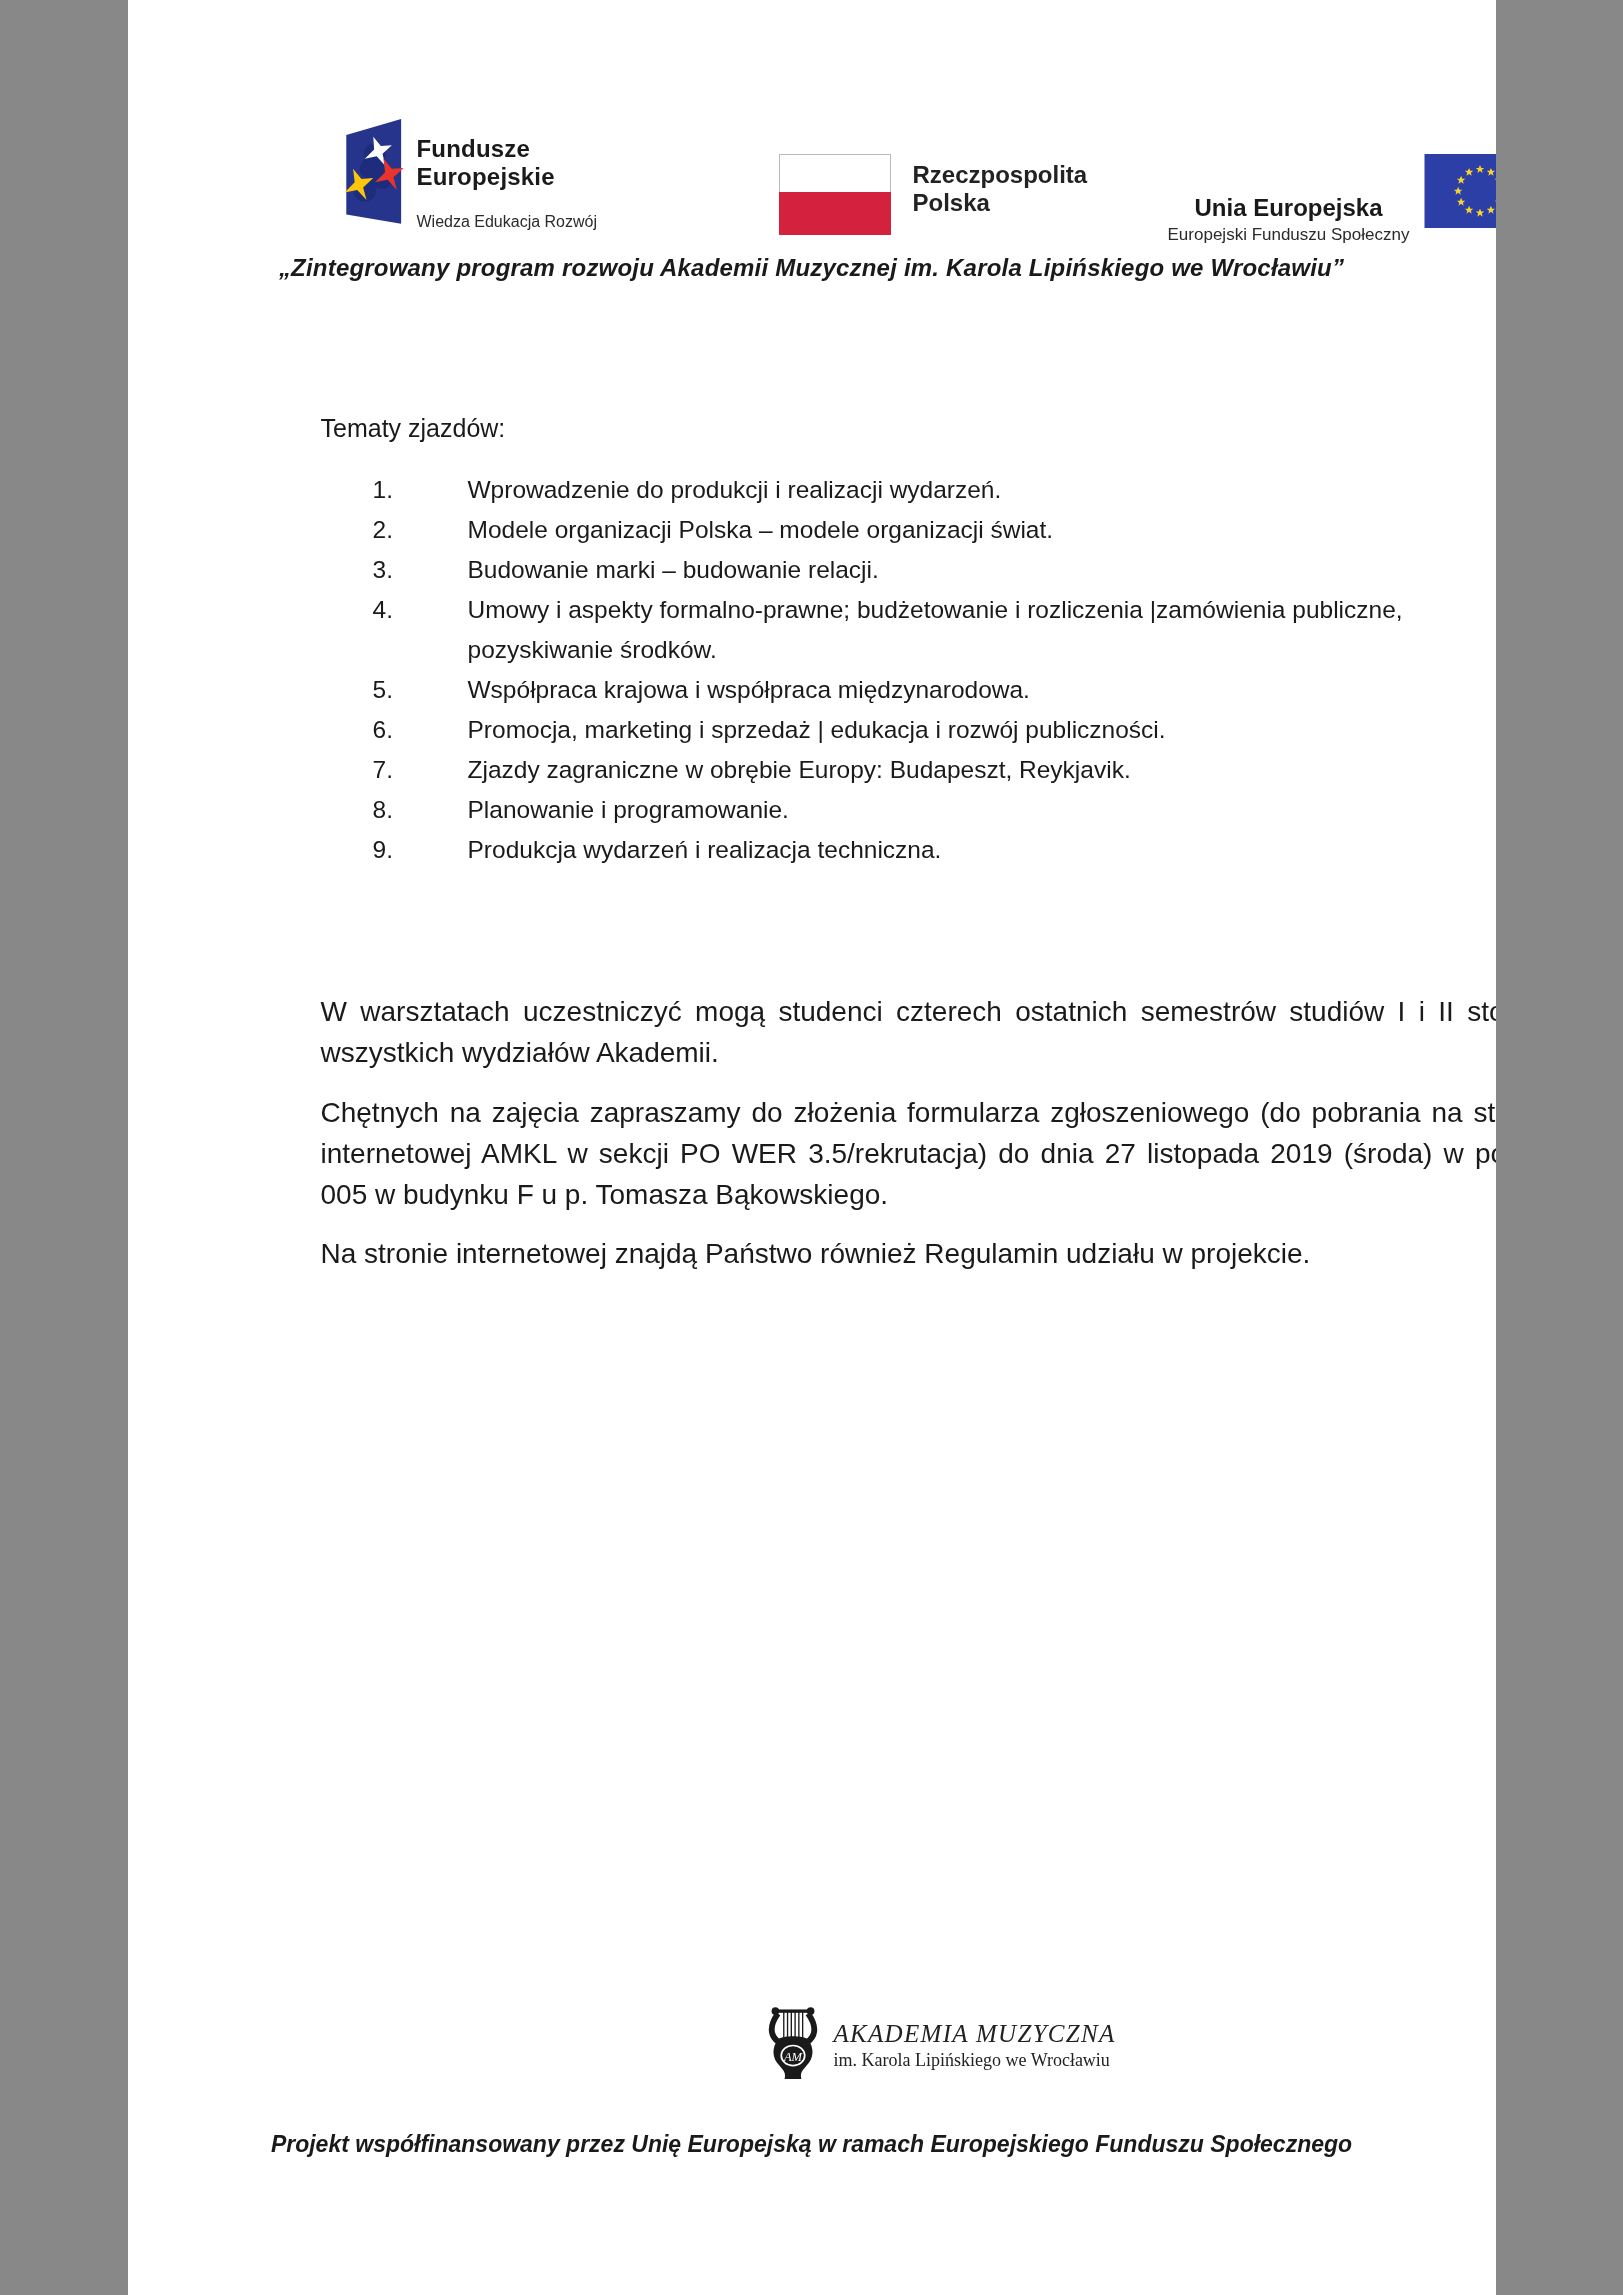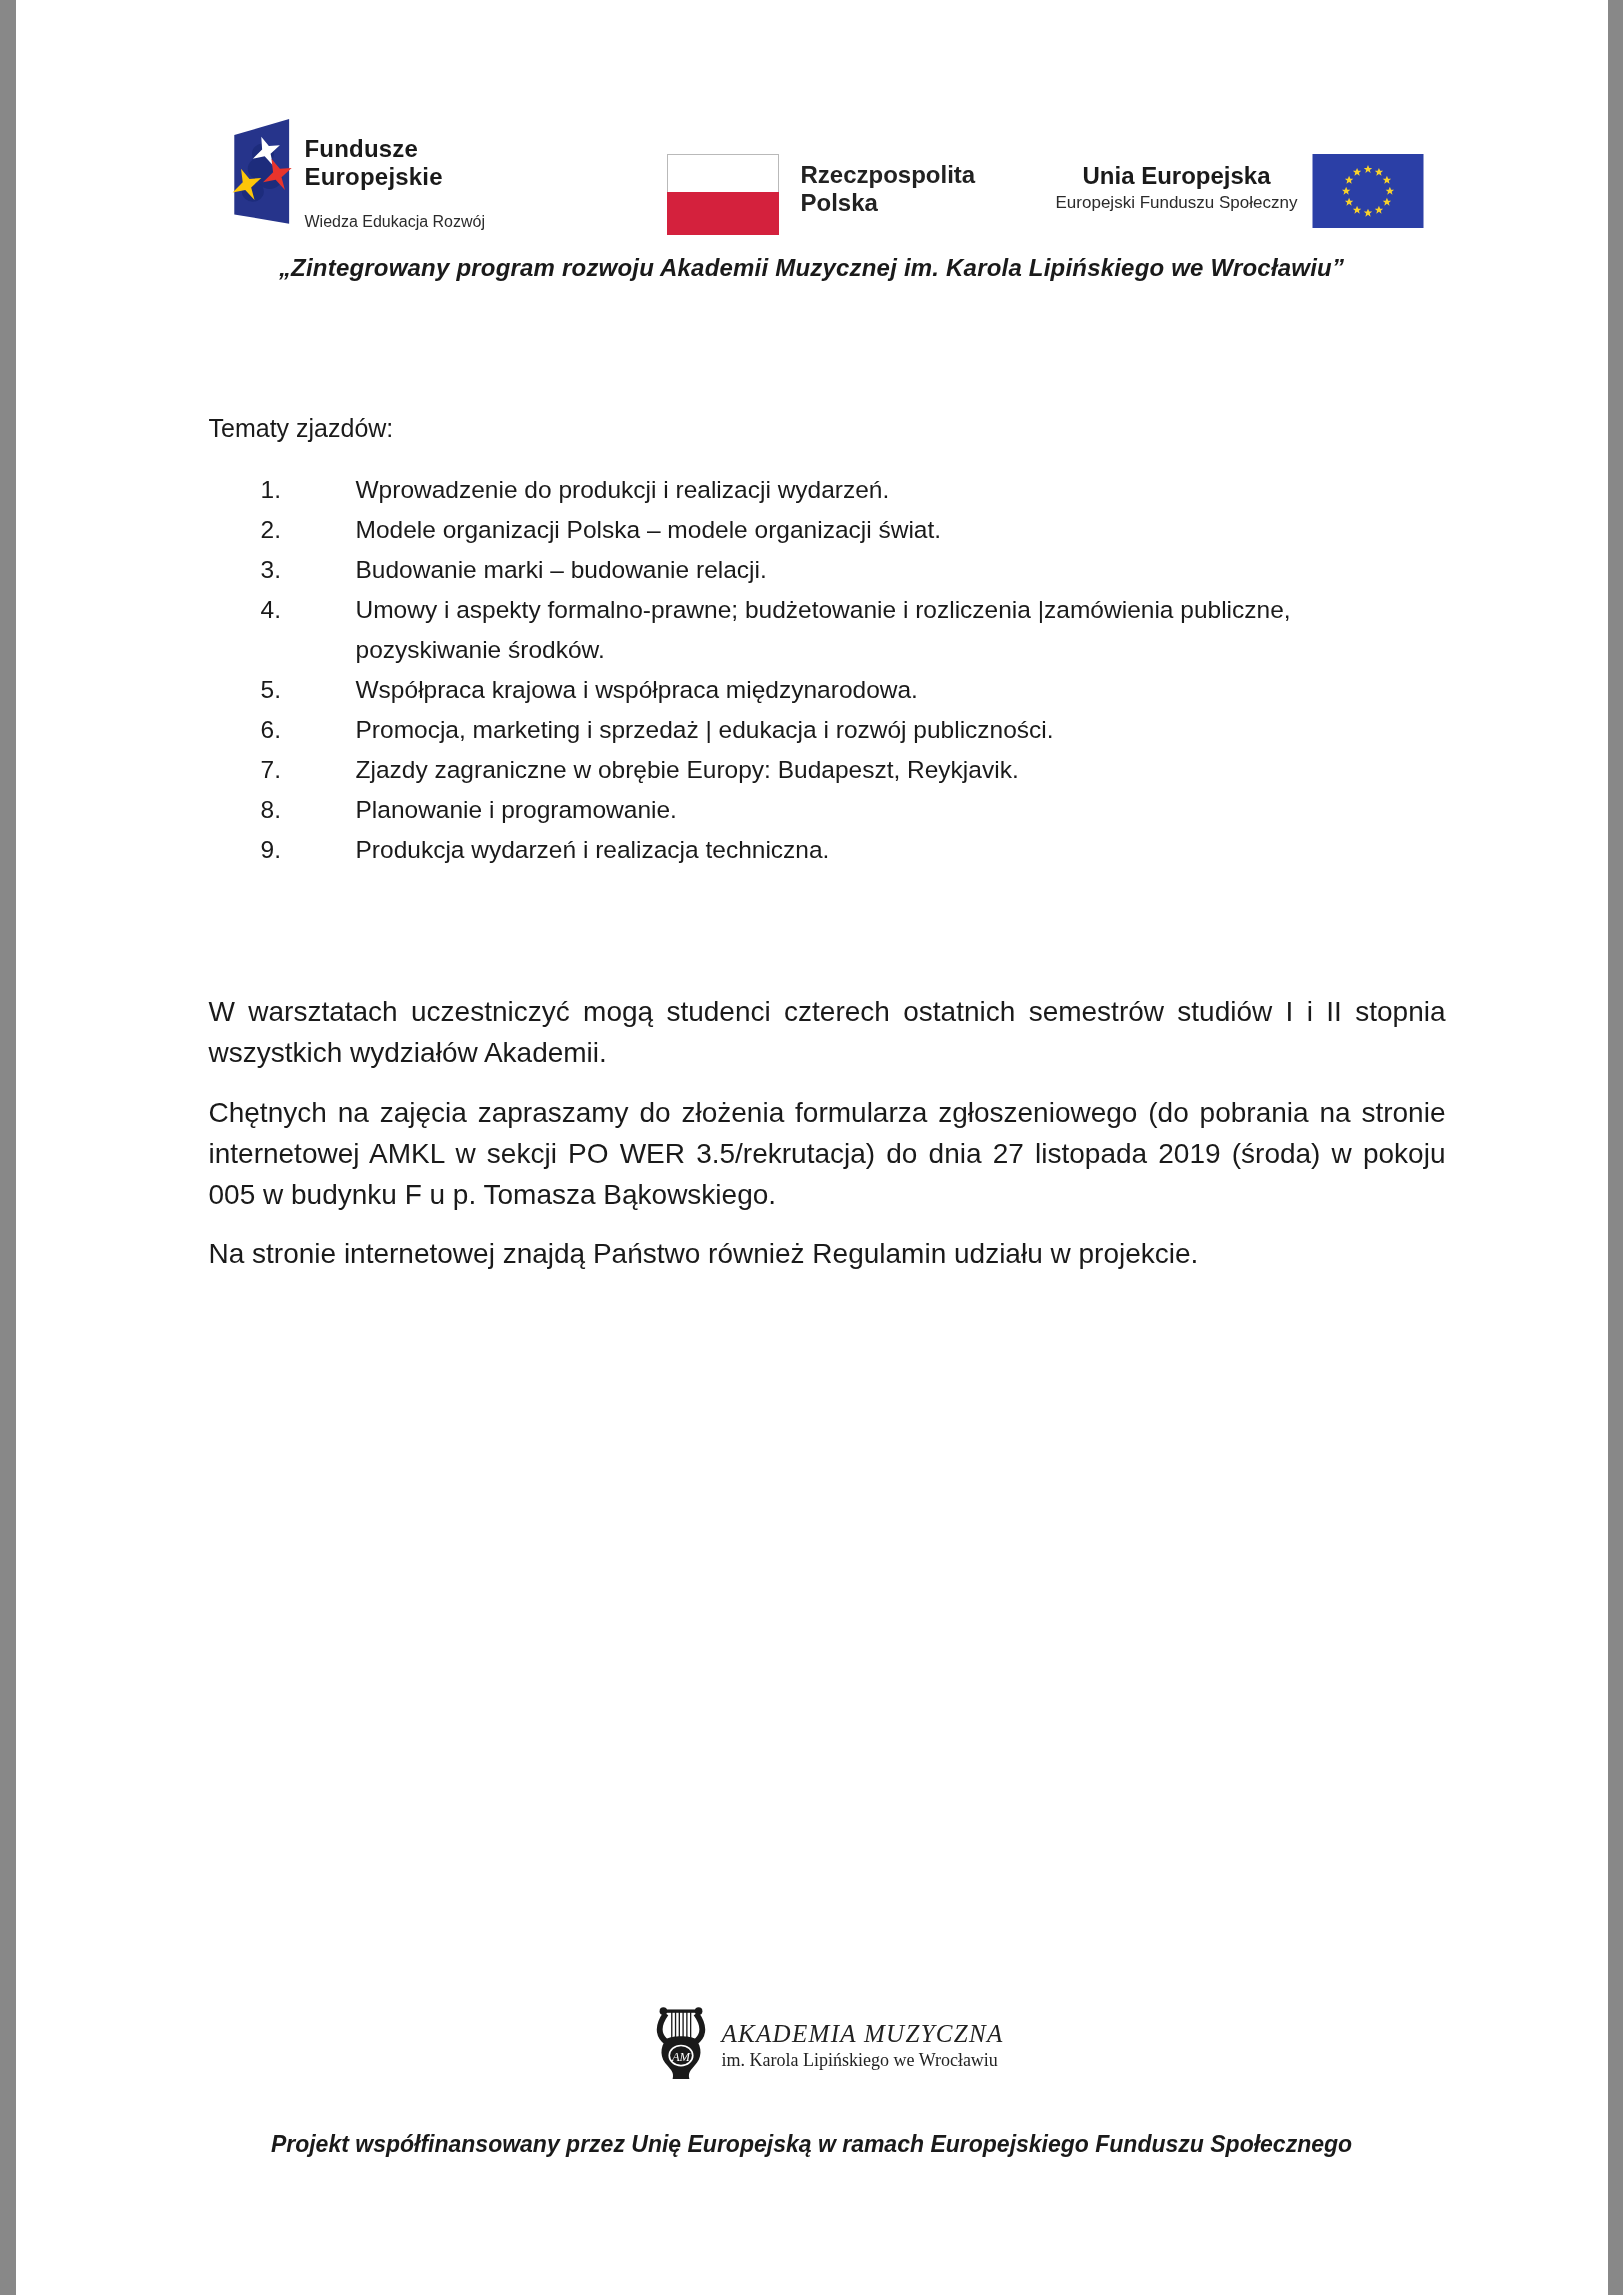--- a/index.html
+++ b/index.html
@@ -1,18 +1,18 @@
 <!DOCTYPE html>
 <html lang="pl" style="--fe-logo-navy: #26348b; --fe-blob-navy: #1d2c7c; --fe-star-red: #e8342c; --fe-star-yellow: #fdc608; --poland-flag-red: #d4213d; --eu-flag-blue: #2b3fa6; --eu-star-yellow: #f8d12c; --text-black: #1a1a1a;font-size:13.5px"><head>
 <meta charset="utf-8">
 <style>
   html,body { margin:0; padding:0; background:#888; }
   .page {
     position:relative;
-    width:1592px; height:2295px;
+    width:1368px; height:2295px;
     margin:0 auto;
     background:#ffffff;
     font-family:"Liberation Sans", sans-serif;
     color:#1a1a1a;
     overflow:hidden;
   }
 
   
   .fe-logo { position:absolute; left:203px; top:103px; width:93px; height:135px; }
   .fe-text { position:absolute; left:289px; top:135px; }
@@ -21,21 +21,21 @@
   }
   .fe-text .sub { font-size:16px; line-height:20px; margin-top:21px; color:#2b2b2b; }
 
   .flag-pl { position:absolute; left:651px; top:154px; width:112px; height:81px; }
   .flag-pl .white { height:38px; background:#ffffff; border:0.8px solid #b9b9b9; border-bottom:none; box-sizing:border-box; }
   .flag-pl .red   { height:43px; background:var(--poland-flag-red,#d4213d); }
 
   .pl-text { position:absolute; left:785px; top:161px; font-size:24px; font-weight:bold; line-height:28px; color:#222; }
 
   .eu-text { position:absolute; left:1034px; top:162px; width:254px; text-align:center; }
-  .eu-text .t { font-size:24px; font-weight:bold; line-height:27px; }
+  .eu-text .t { font-size:24px; font-weight:bold; line-height:27px;margin-top:32px; }
   .eu-text .s { font-size:17px; line-height:20px; margin-top:4.2px; color:#2b2b2b; }
 
   .eu-flag { position:absolute; left:1296px; top:154px; width:112px; height:74px; }
 
   .project-title {
     position:absolute; left:0; top:254px; width:100%;
     text-align:center;
     font-size:24px; font-weight:bold; font-style:italic;
     letter-spacing:0.2px;
   }

